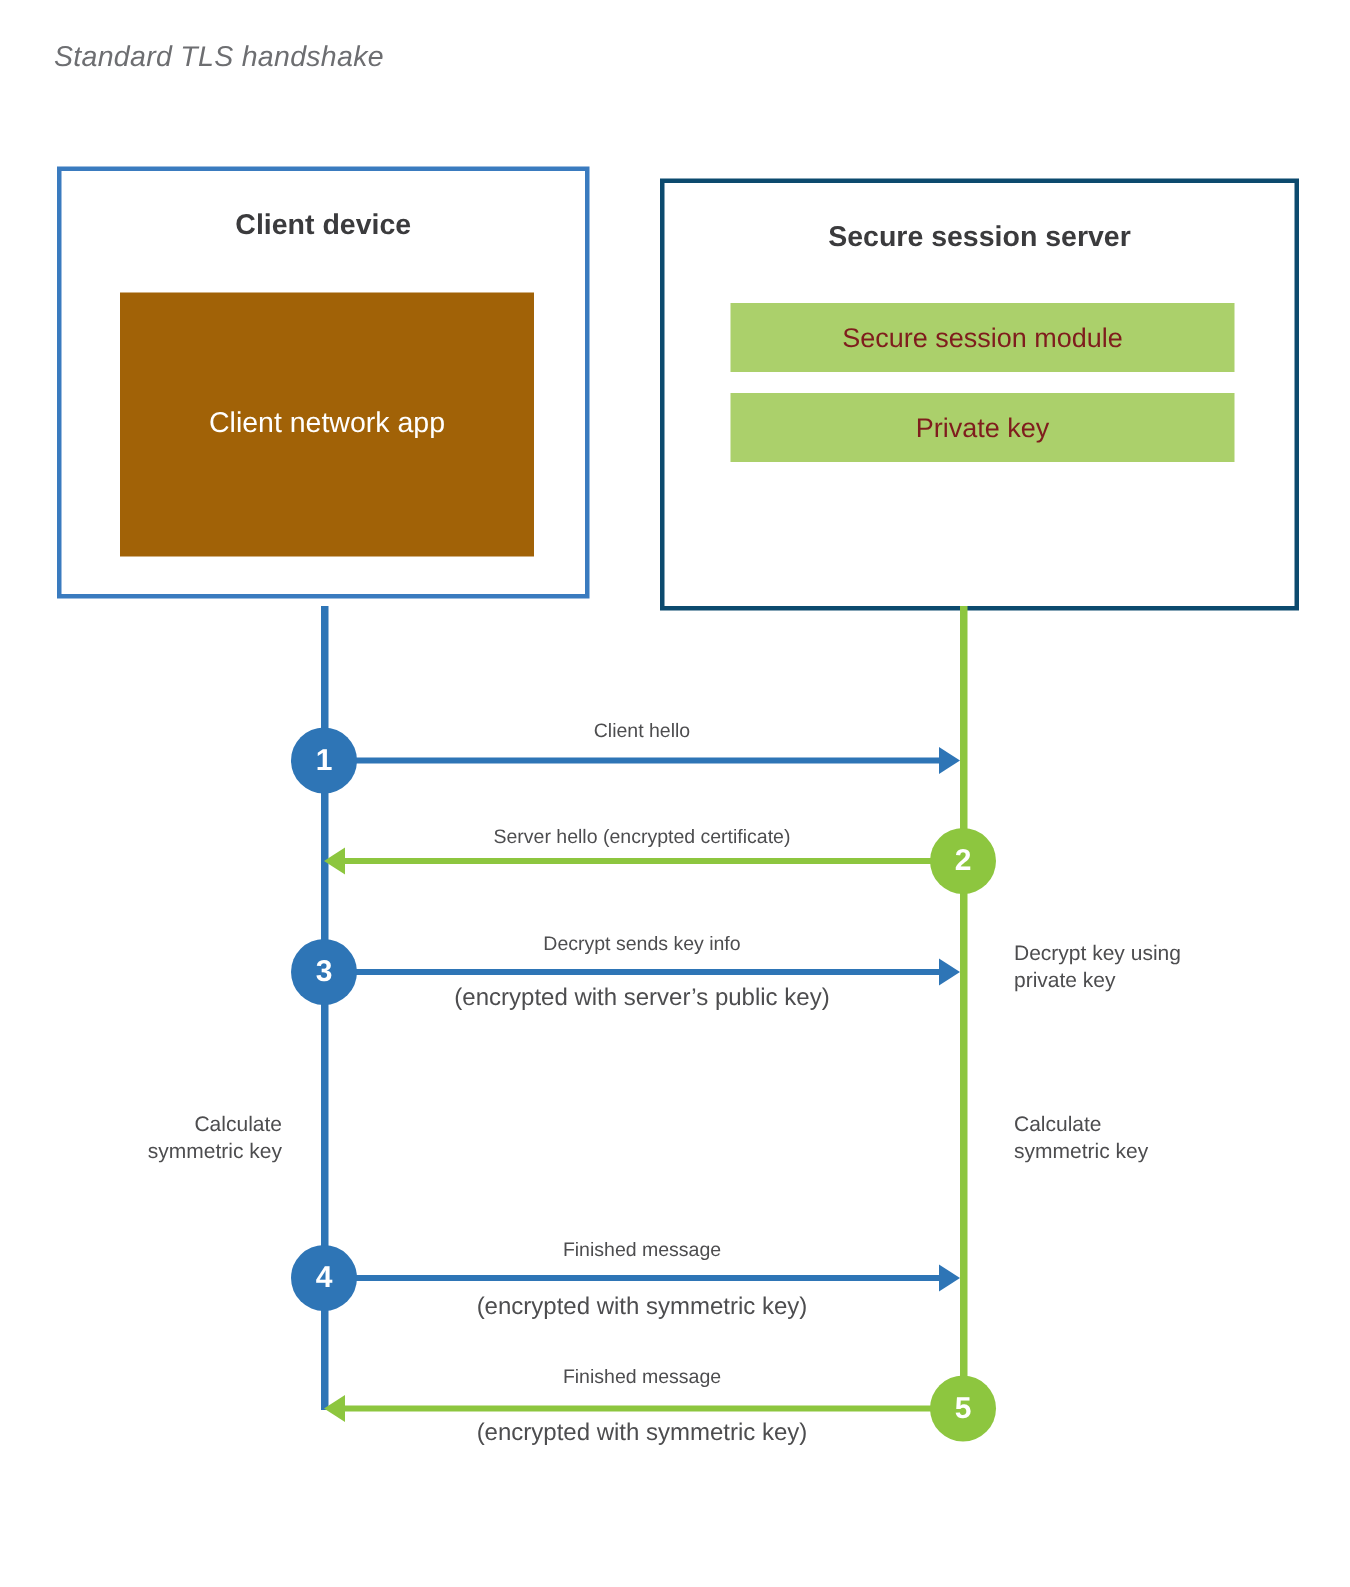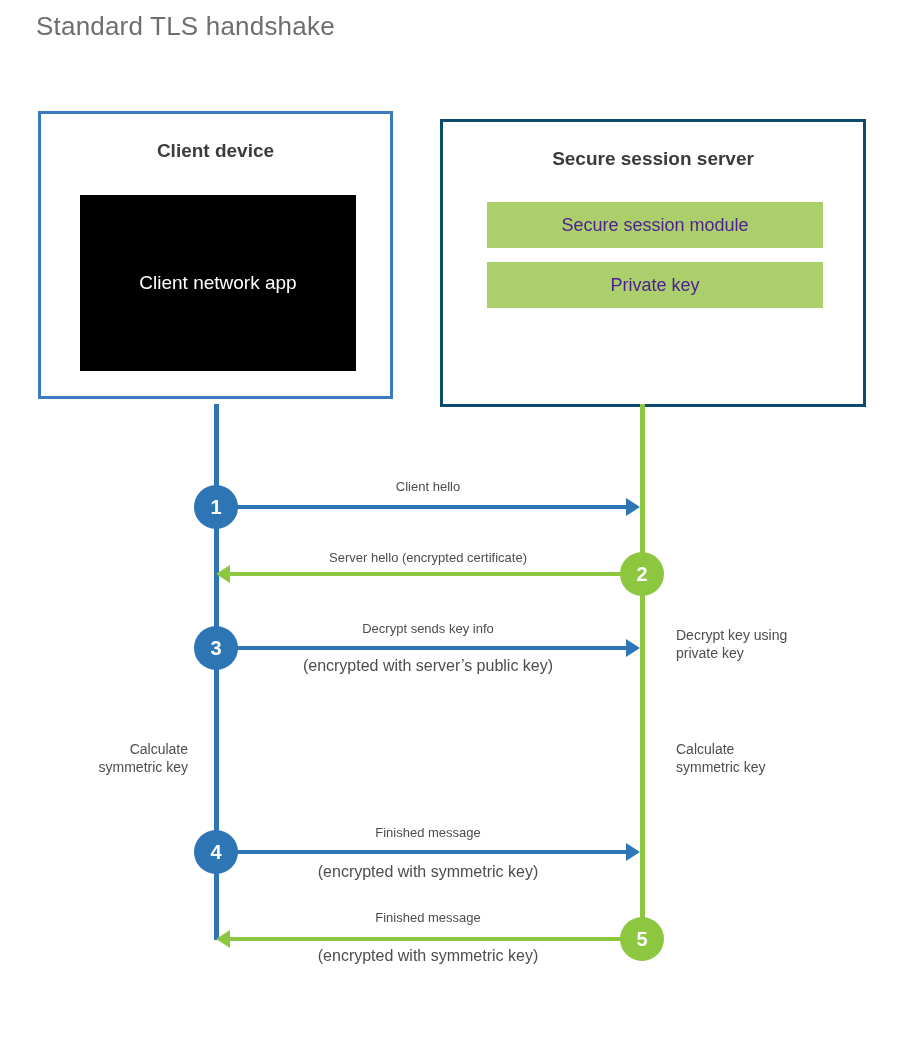--- a/index.html
+++ b/index.html
@@ -17,26 +17,27 @@
     width: 900px;
     height: 1058px;
     background: #ffffff;
     overflow: hidden;
   }
 
   
   .page-title {
     position: absolute;
     left: 36px;
-    top: 11px;
-    font-size: 26px;
+    top: 28px;
+    font-size: 19px;
     font-weight: 400;
     color: #6d6e71;
     letter-spacing: 0.2px;
     white-space: nowrap;
+    font-style: italic;
   }
 
   
   .entity-box {
     position: absolute;
     box-sizing: border-box;
     background: #ffffff;
   }
   .entity-box.client {
     left: 38px;
@@ -62,39 +63,39 @@
     font-weight: bold;
     color: #3b3b3d;
   }
 
   .client-app-block {
     position: absolute;
     left: 39px;
     top: 81px;
     width: 276px;
     height: 176px;
-    background: #000000;
+    background: #a16207;
     color: #ffffff;
     font-size: 19px;
     line-height: 28px;
     display: flex;
     align-items: center;
     justify-content: center;
     text-align: center;
   }
 
   .server-bars {
     position: absolute;
     left: 44px;
     top: 80px;
     width: 336px;
   }
   .server-bar {
     background: #abd06b;
-    color: #4c1d95;
+    color: #7f1d1d;
     font-size: 18px;
     height: 46px;
     line-height: 46px;
     text-align: center;
     margin-bottom: 14px;
   }
 
   
   .lifeline {
     position: absolute;

